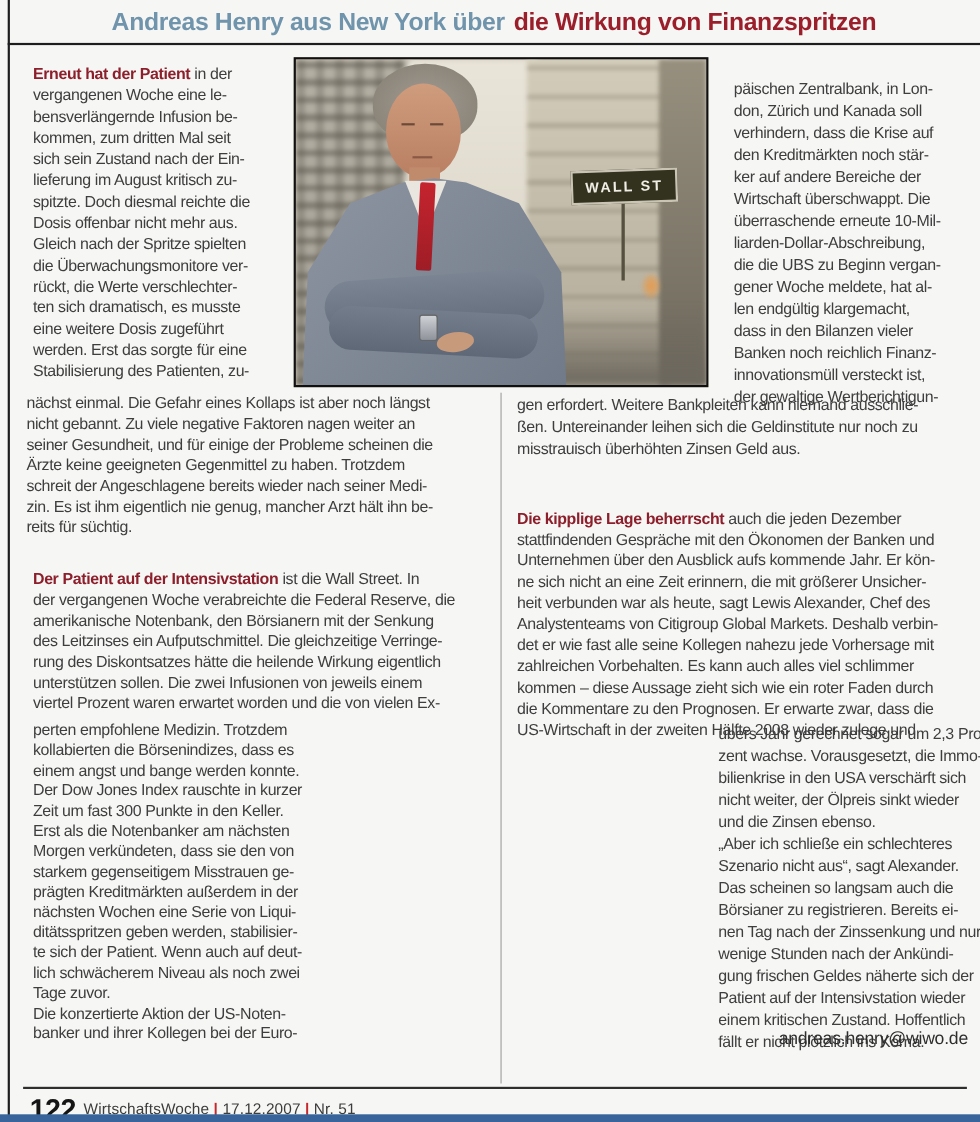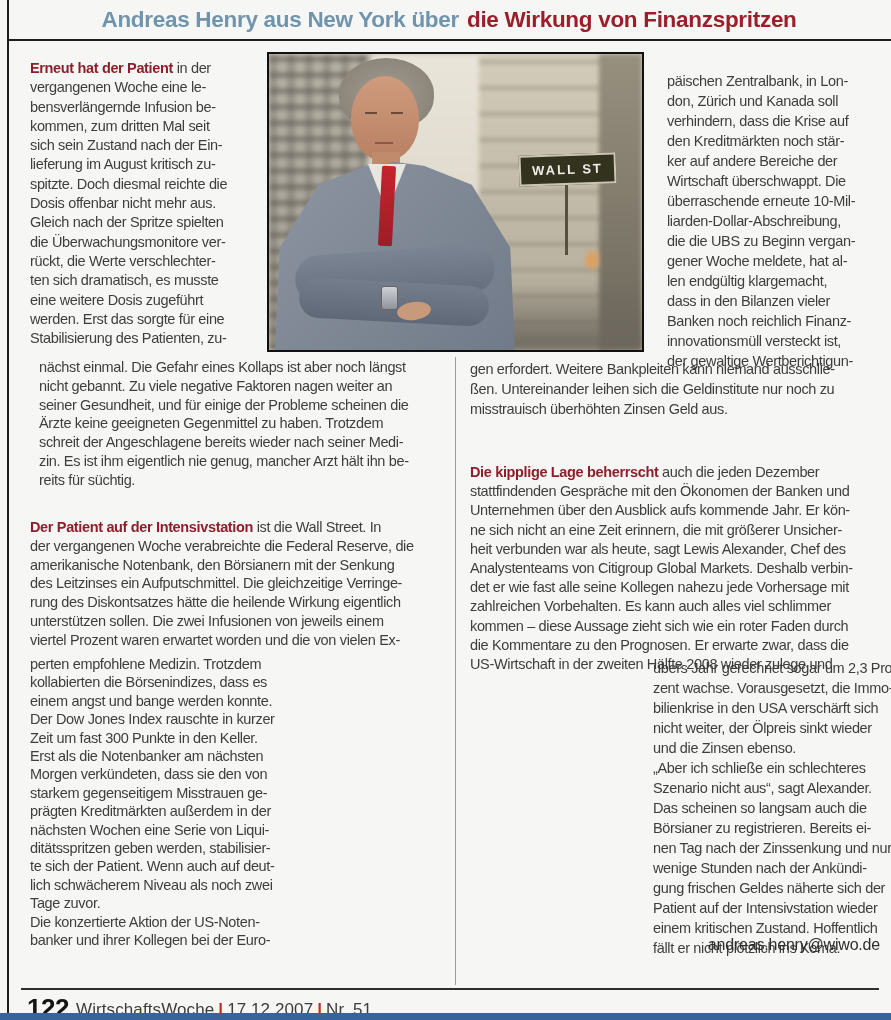--- a/index.html
+++ b/index.html
@@ -13,32 +13,32 @@
   .bottom-bar{position:absolute;left:0;top:1013px;width:891px;height:7px;background:var(--bar-blue,#38649b);}
   
   .header{position:absolute;left:7px;top:0;width:884px;height:39px;display:flex;align-items:center;justify-content:center;border-radius:12px;}
   .header h1{margin:0;font-size:22.5px;font-weight:bold;letter-spacing:-0.3px;white-space:nowrap;}
   .t-blue{color:var(--title-blue,#7094ac);margin-right:8px;}
   .t-red{color:var(--title-red,#9b1f2b);}
   
   .txt{position:absolute;color:#3e3e3e;font-size:14.5px;letter-spacing:-0.35px;white-space:pre-line;}
   .lead{font-weight:bold;color:var(--accent-red,#8c1f2b);margin-top:38px;}
   .col1{left:30px;top:59px;width:238px;line-height:19.3px;}
-  .col1wide{left:39px;top:358px;width:432px;line-height:18.8px;}
+  .col1wide{left:24px;top:358px;width:432px;line-height:18.8px;}
   .para2{left:30px;top:518px;width:432px;line-height:18.8px;}
   .col1bottom{left:30px;top:655px;width:294px;line-height:18.4px;}
   .col3top{left:667px;top:71px;width:220px;line-height:20px;}
   .col3wide{left:470px;top:359px;width:416px;line-height:20px;}
   .para4{left:470px;top:463px;width:416px;line-height:19.2px;}
   .col3bottom{left:653px;top:658px;width:266px;line-height:20px;}
   .email{left:620px;top:936px;width:260px;text-align:right;font-size:16px;
          letter-spacing:-0.2px;color:#2e2e2e;white-space:nowrap;}
   
   .page-num{position:absolute;left:27px;top:993px;font-size:26px;font-weight:bold;color:#141414;letter-spacing:-0.5px;}
-  .meta{position:absolute;left:76px;top:1000px;font-size:17px;color:#3c3c3c;letter-spacing:0.1px;}
+  .meta{position:absolute;left:76px;top:1000px;font-size:14px;color:#3c3c3c;letter-spacing:0.1px;}
   .meta .pipe{color:#c4282d;margin:0 4px;font-weight:bold;}
   
   .photo{position:absolute;left:267px;top:52px;width:377px;height:300px;background:#cfc9bb;
          border:2px solid #101010;box-sizing:border-box;overflow:hidden;}
   .photo *{position:absolute;}
   .bg-left{left:0;top:0;width:105px;height:100%;filter:blur(2px);
      background-image:repeating-linear-gradient(0deg,rgba(90,85,75,.5) 0 6px,transparent 6px 16px),
                       repeating-linear-gradient(90deg,rgba(90,85,75,.3) 0 8px,transparent 8px 18px),
                       linear-gradient(#b5b0a4,#a39e93);}
   .bg-mid{left:100px;top:0;width:120px;height:100%;filter:blur(3px);

